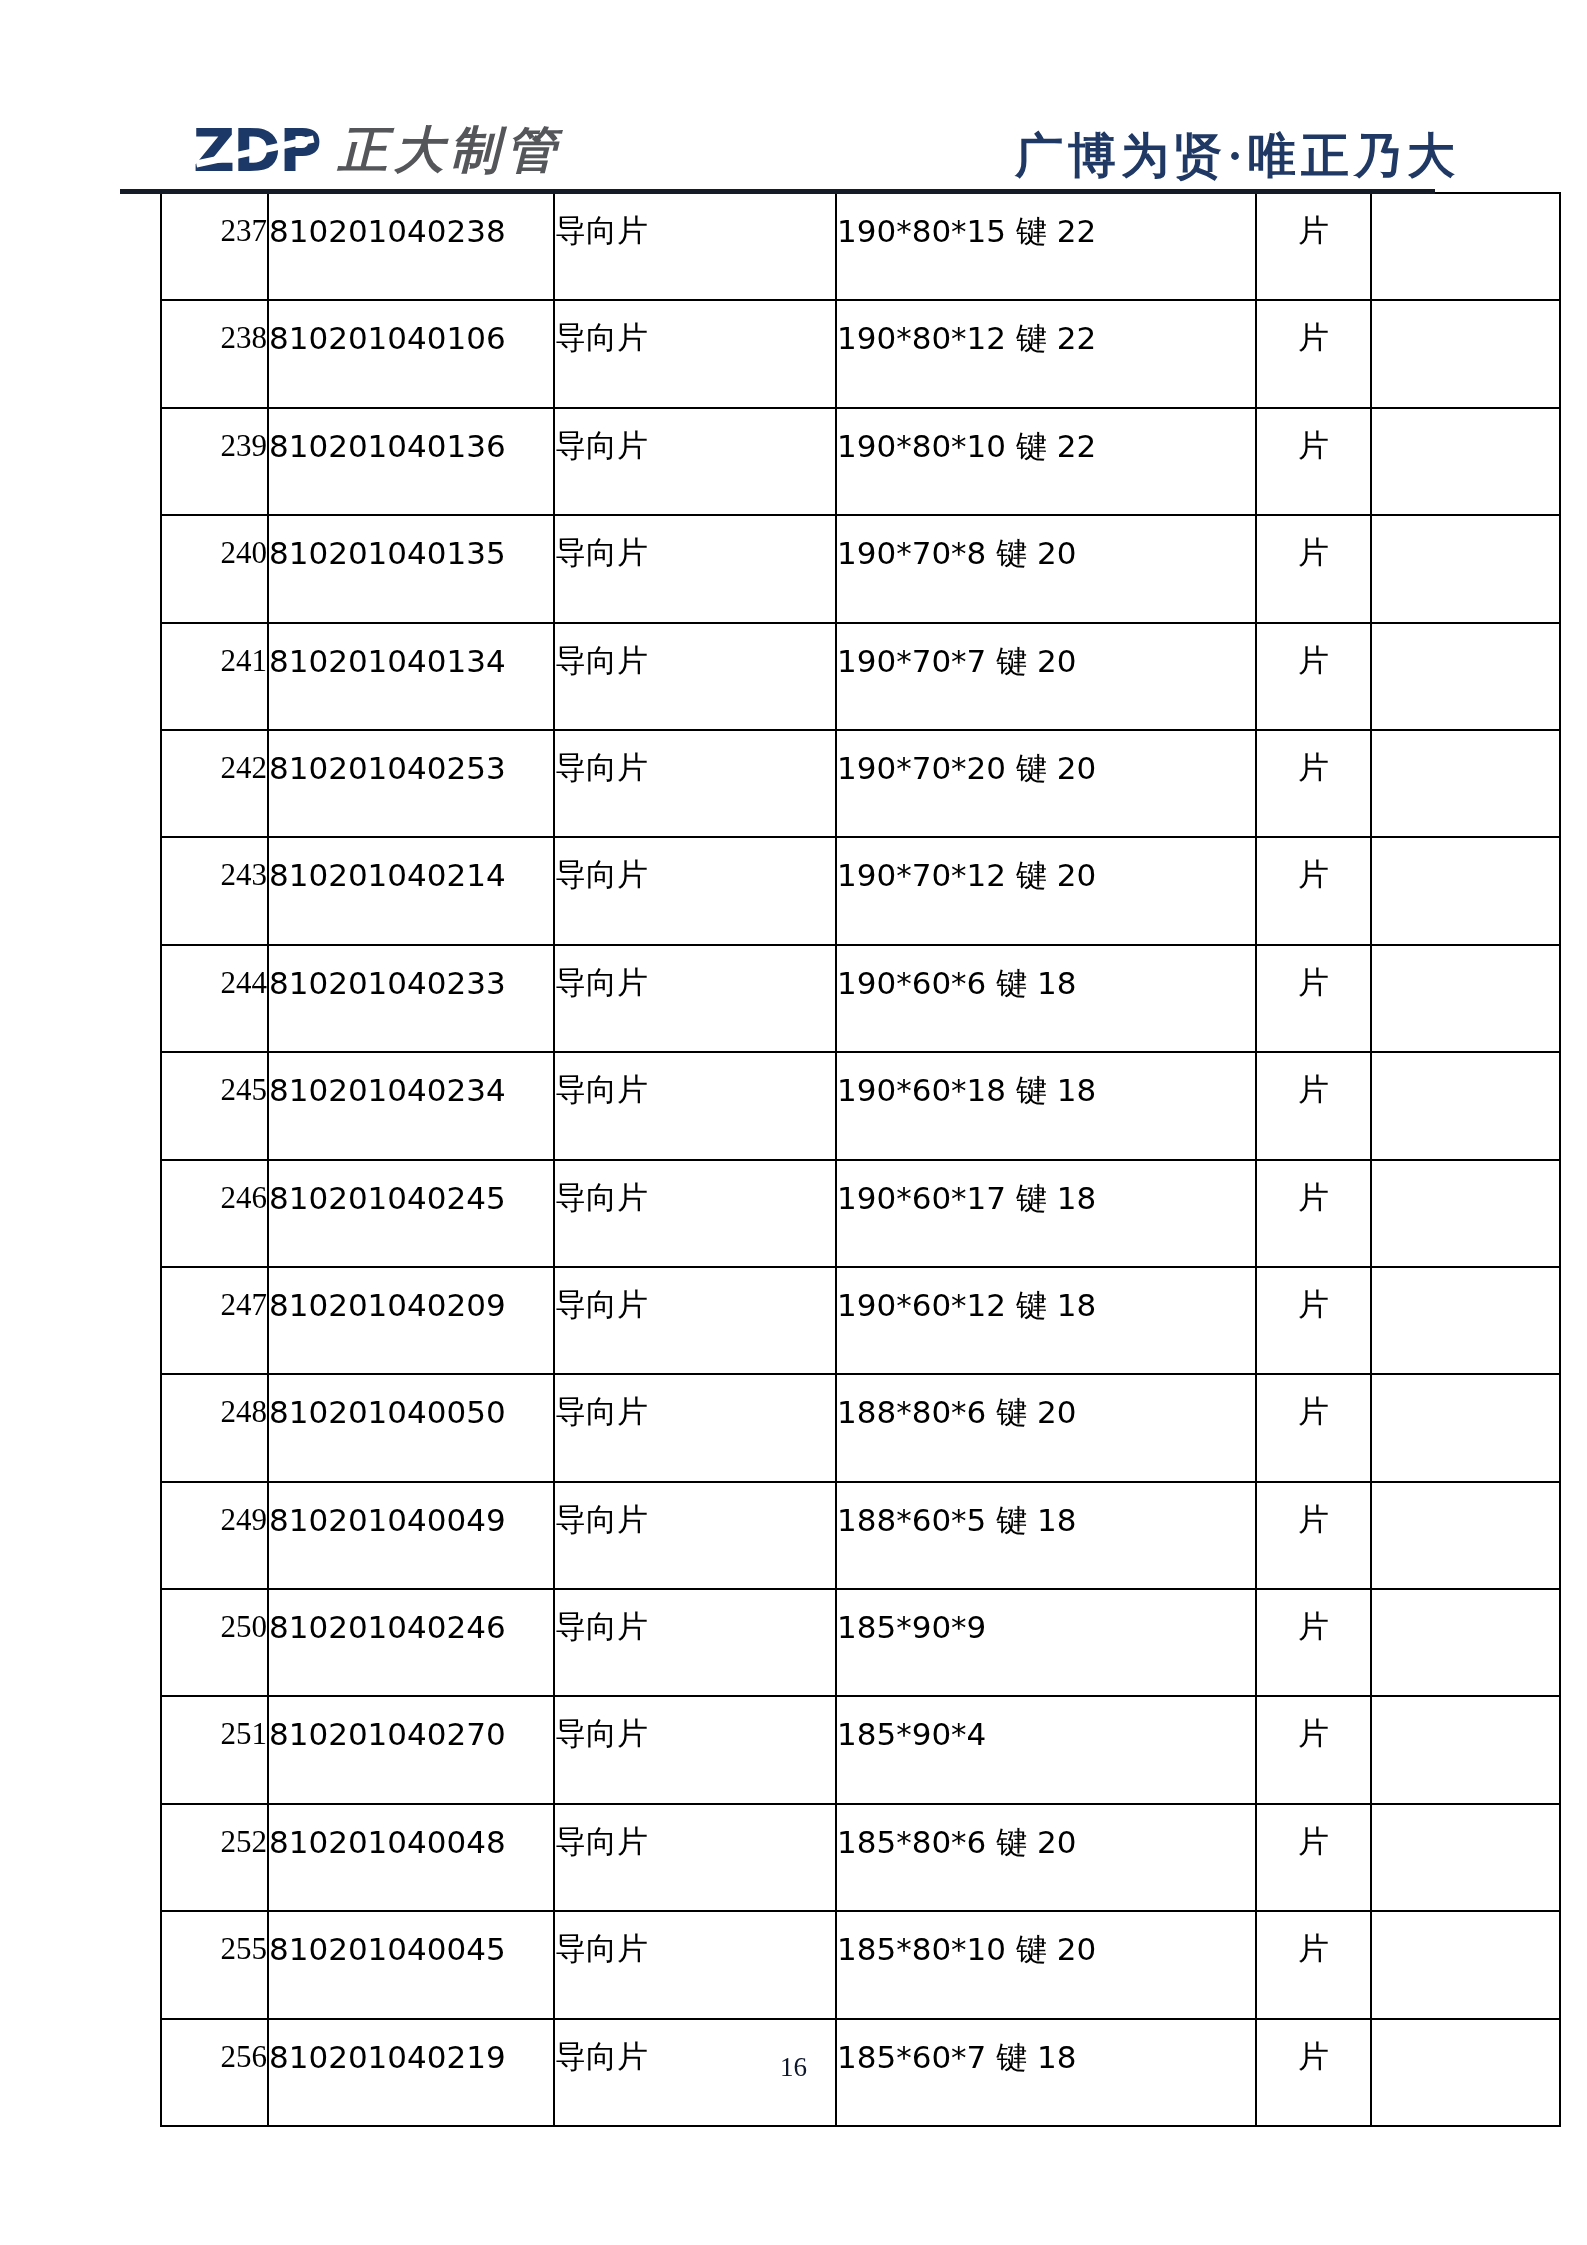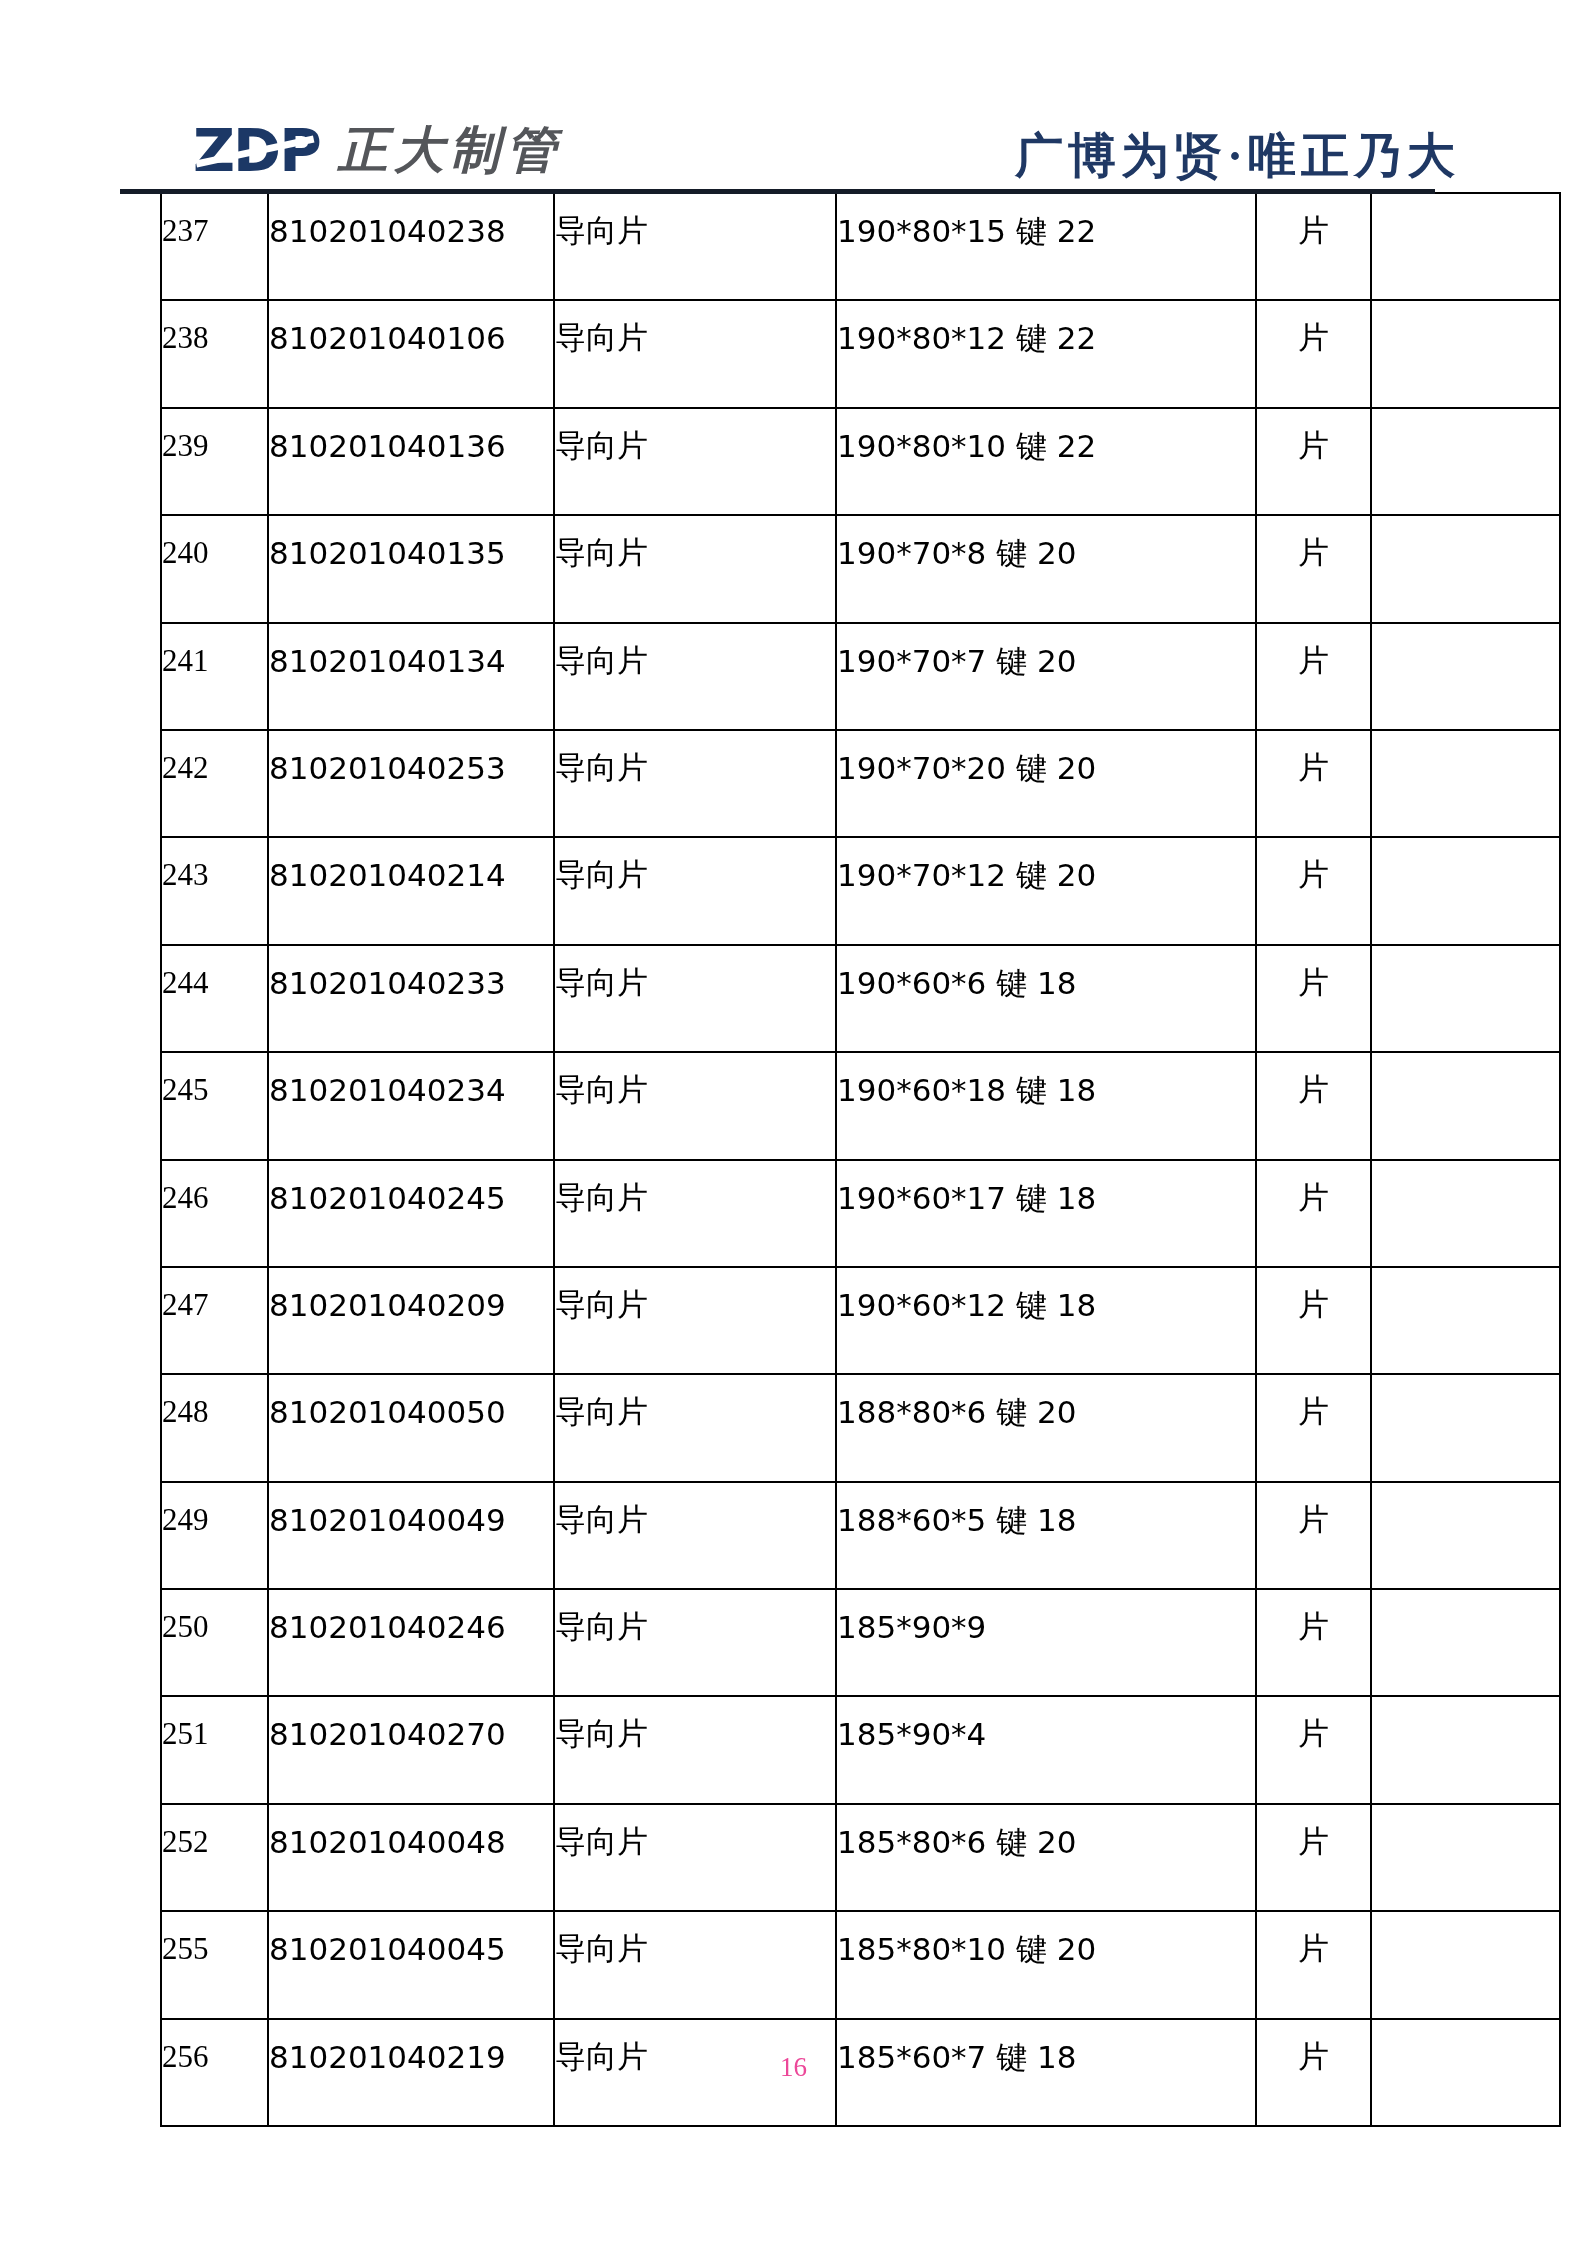--- a/index.html
+++ b/index.html
@@ -53,38 +53,38 @@
     border:2px solid #000000;
     height:87.4px;              
     vertical-align:top;
     padding:18px 0 0 0;
     overflow:hidden;
     font-size:31px;line-height:38px;
     color:#000000;
     white-space:nowrap;
   }
   td.c-no{
-    text-align:left;
+    text-align:right;
     font-family:"Liberation Serif", serif;
     font-size:30px;
   }
   td.c-code{padding-left:16px;font-family:"DejaVu Sans", sans-serif;}
   td.c-name{padding-left:15px;font-family:Liberation Sans, sans-serif;}
   td.c-spec{padding-left:15px;font-family:"DejaVu Sans", sans-serif;}
   td.c-unit{
     text-align:center;
     font-family:"Liberation Serif", serif;
     font-size:30px;
   }
   
   .page-number{
     position:absolute;left:0;right:0;top:2052px;
     text-align:center;
     font-family:"Liberation Serif", serif;
-    font-size:27px;color:#ec4899;
+    font-size:27px;color:#0f172a;
   }
 </style>
 </head>
 <body>
 
 <div class="page">
 
   <div class="logo">
     <span class="logo-zdp">ZDP</span>
     <span class="logo-company">正大制管</span>

